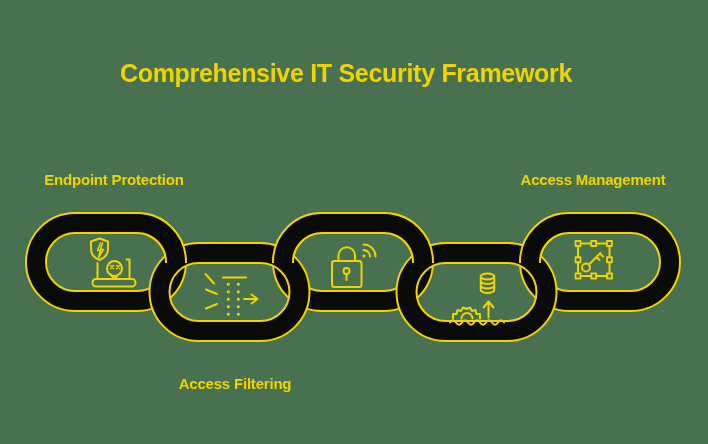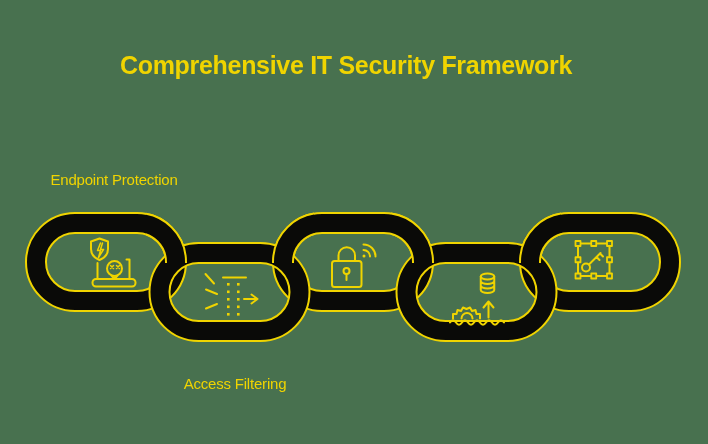--- a/index.html
+++ b/index.html
@@ -10,49 +10,50 @@
   *{box-sizing:border-box;}
   html,body{margin:0;padding:0;background:var(--bg);}
   .stage{
     position:relative;
     width:708px;height:444px;
     background:var(--bg);
     overflow:hidden;
     font-family:"Liberation Sans","DejaVu Sans",sans-serif;
   }
   .title{
-    position:absolute;left:0;right:16px;top:50px;margin:0;
+    position:absolute;left:0;right:16px;top:50px;margin:8px;
     text-align:center;
     font-size:25px;line-height:30px;font-weight:bold;
     letter-spacing:-0.3px;
     color:var(--accent);
   }
   .link-label{
     position:absolute;
     transform:translateX(-50%);
     white-space:nowrap;
-    font-size:15px;line-height:18px;font-weight:normal;
+    font-size:15px;line-height:18px;font-weight:bold;
     letter-spacing:-0.2px;
     color:var(--accent);
   }
   .chain-svg{position:absolute;left:0;top:0;}
   .ring{fill:var(--black);fill-rule:evenodd;stroke:var(--accent);stroke-width:2;}
   .ic{fill:none;stroke:var(--accent);stroke-width:2;stroke-linecap:round;stroke-linejoin:round;}
   .ic .thin{stroke-width:1.5;}
   .icf{fill:var(--accent);stroke:none;}
   .ich{fill:var(--bg);stroke:var(--accent);stroke-width:1.8;}
 </style>
 </head>
 <body>
 
 <div class="stage">
 
   <h1 class="title">Comprehensive IT Security Framework</h1>
 
   <div class="link-label" style="left:114px;top:171px">Endpoint Protection</div>
+  <div class="link-label" style="left:593px;top:171px">Access Management</div>
   <div class="link-label" style="left:235px;top:375px">Access Filtering</div>
 
   <svg class="chain-svg" width="708" height="444" viewBox="0 0 708 444">
     <defs>
       <clipPath id="j1">
           <rect x="146" y="210" width="45" height="53"></rect>
         </clipPath>
       <clipPath id="j2">
           <rect x="268" y="210" width="46" height="53"></rect>
         </clipPath>

